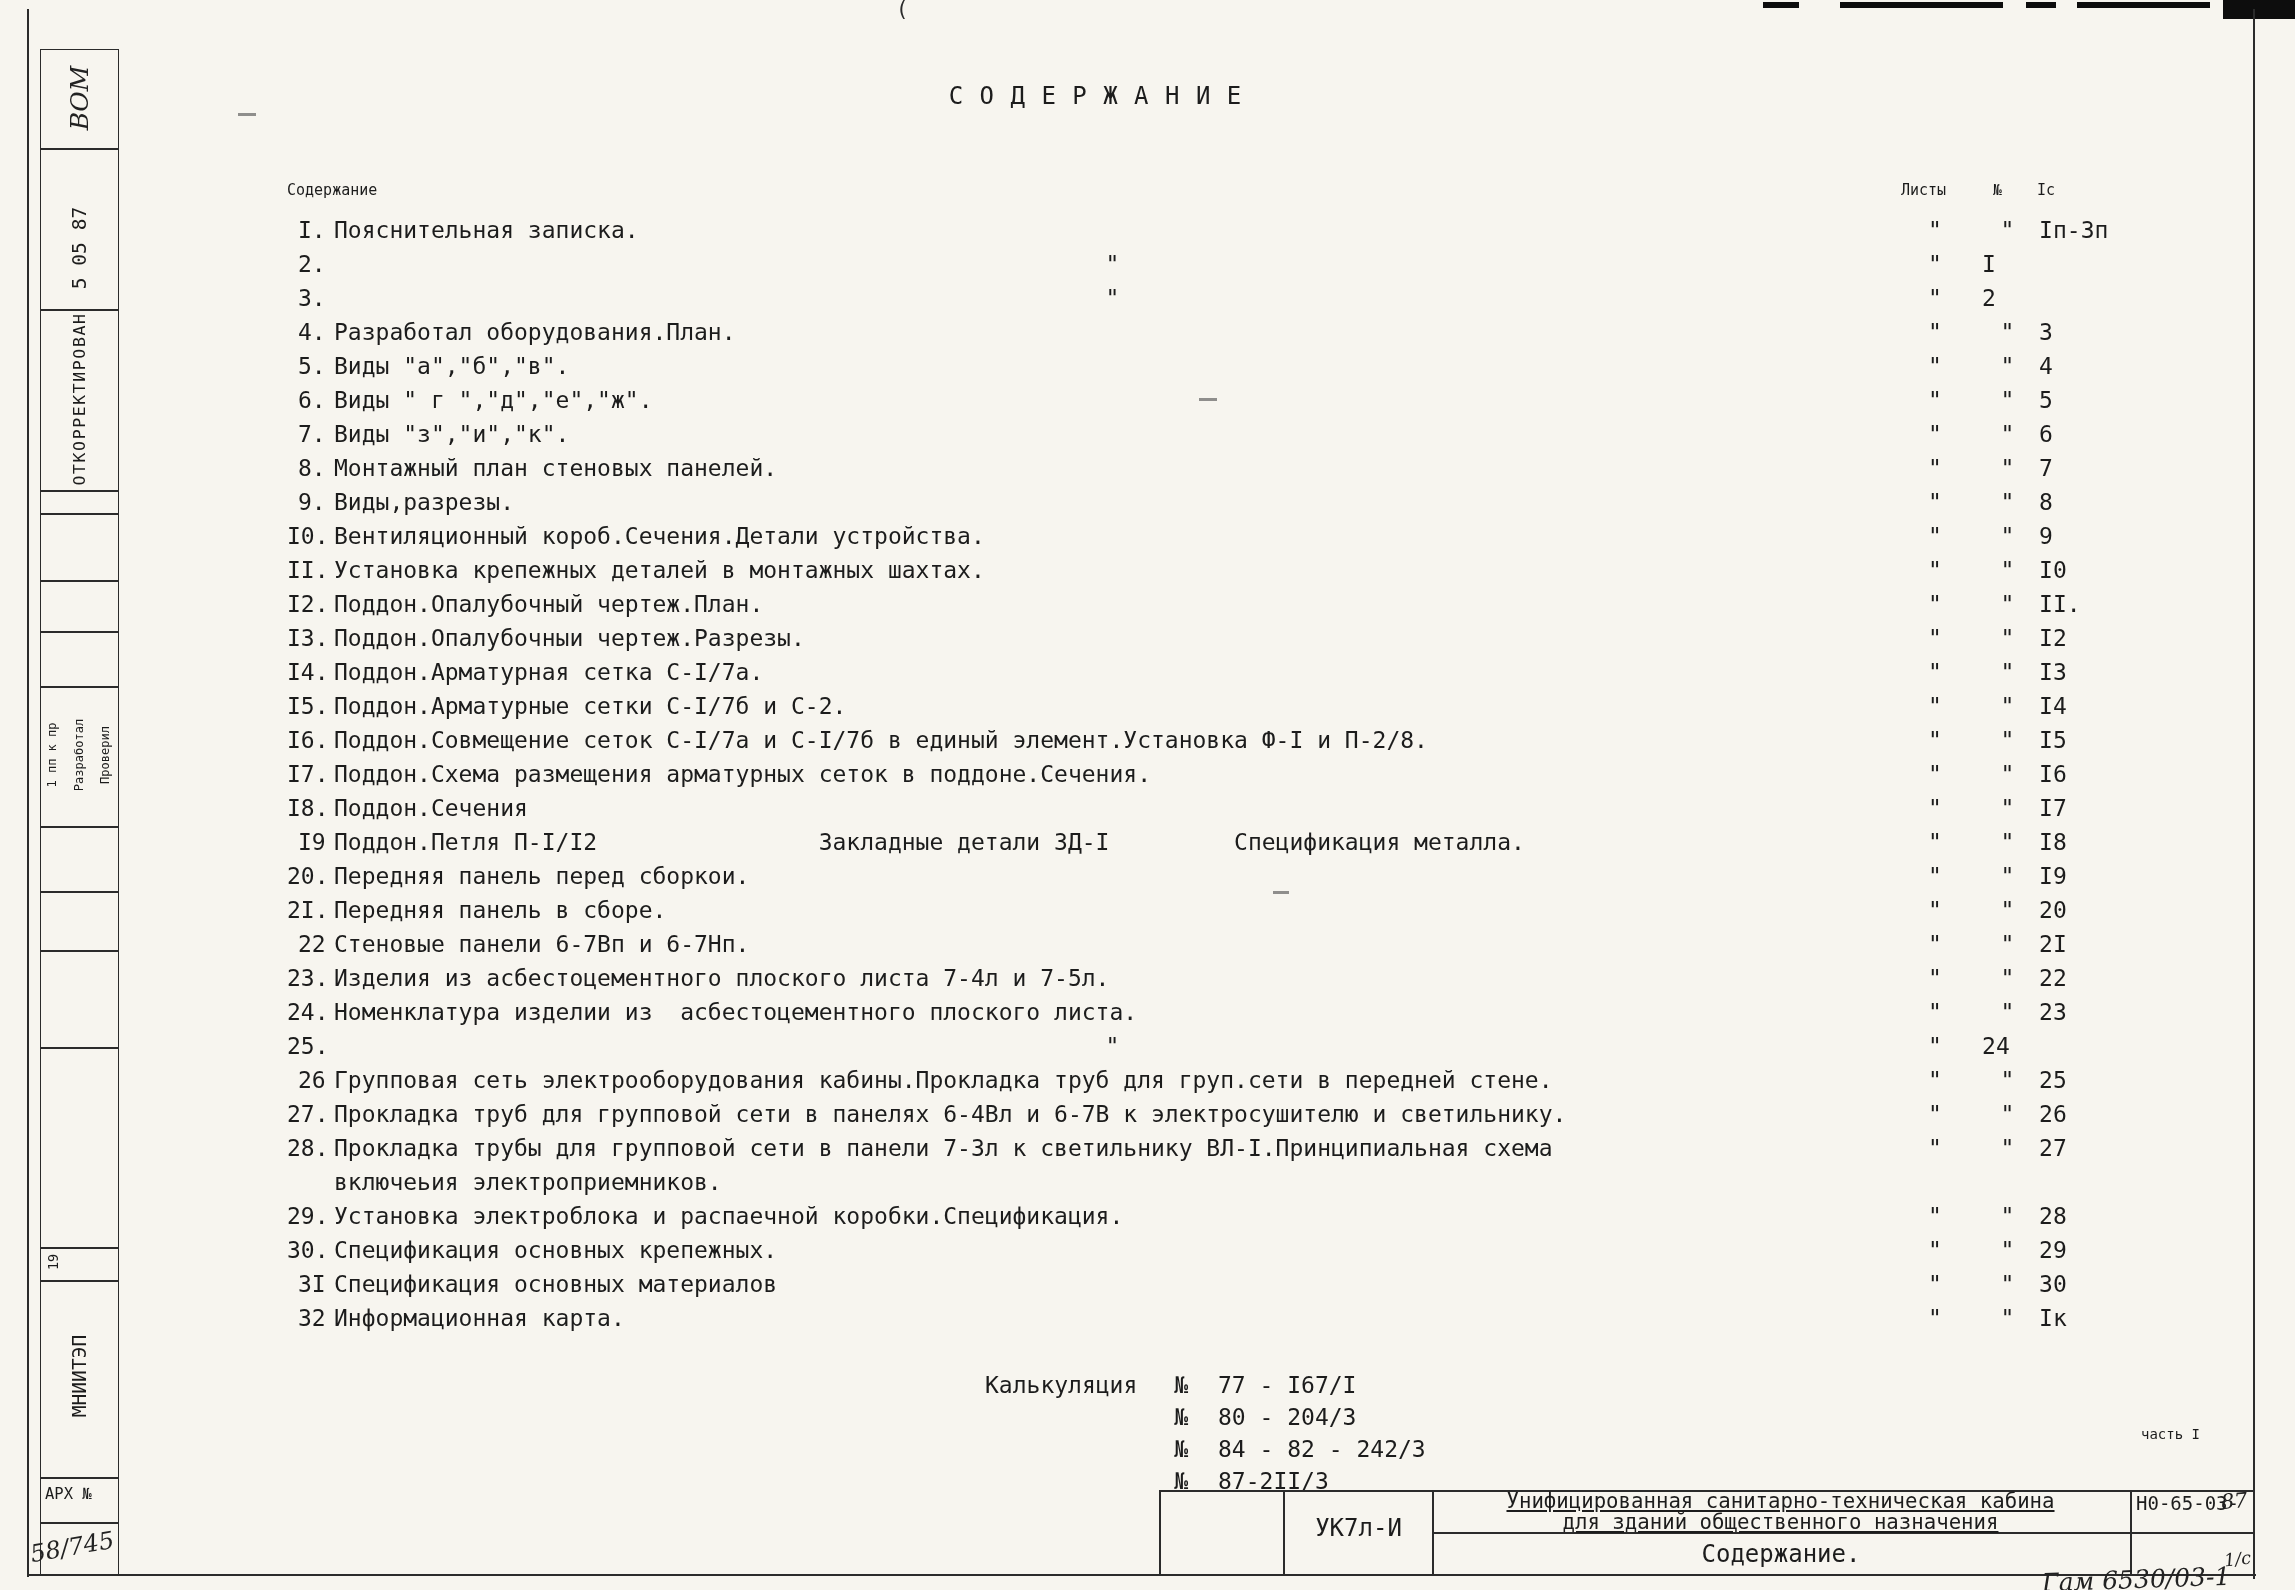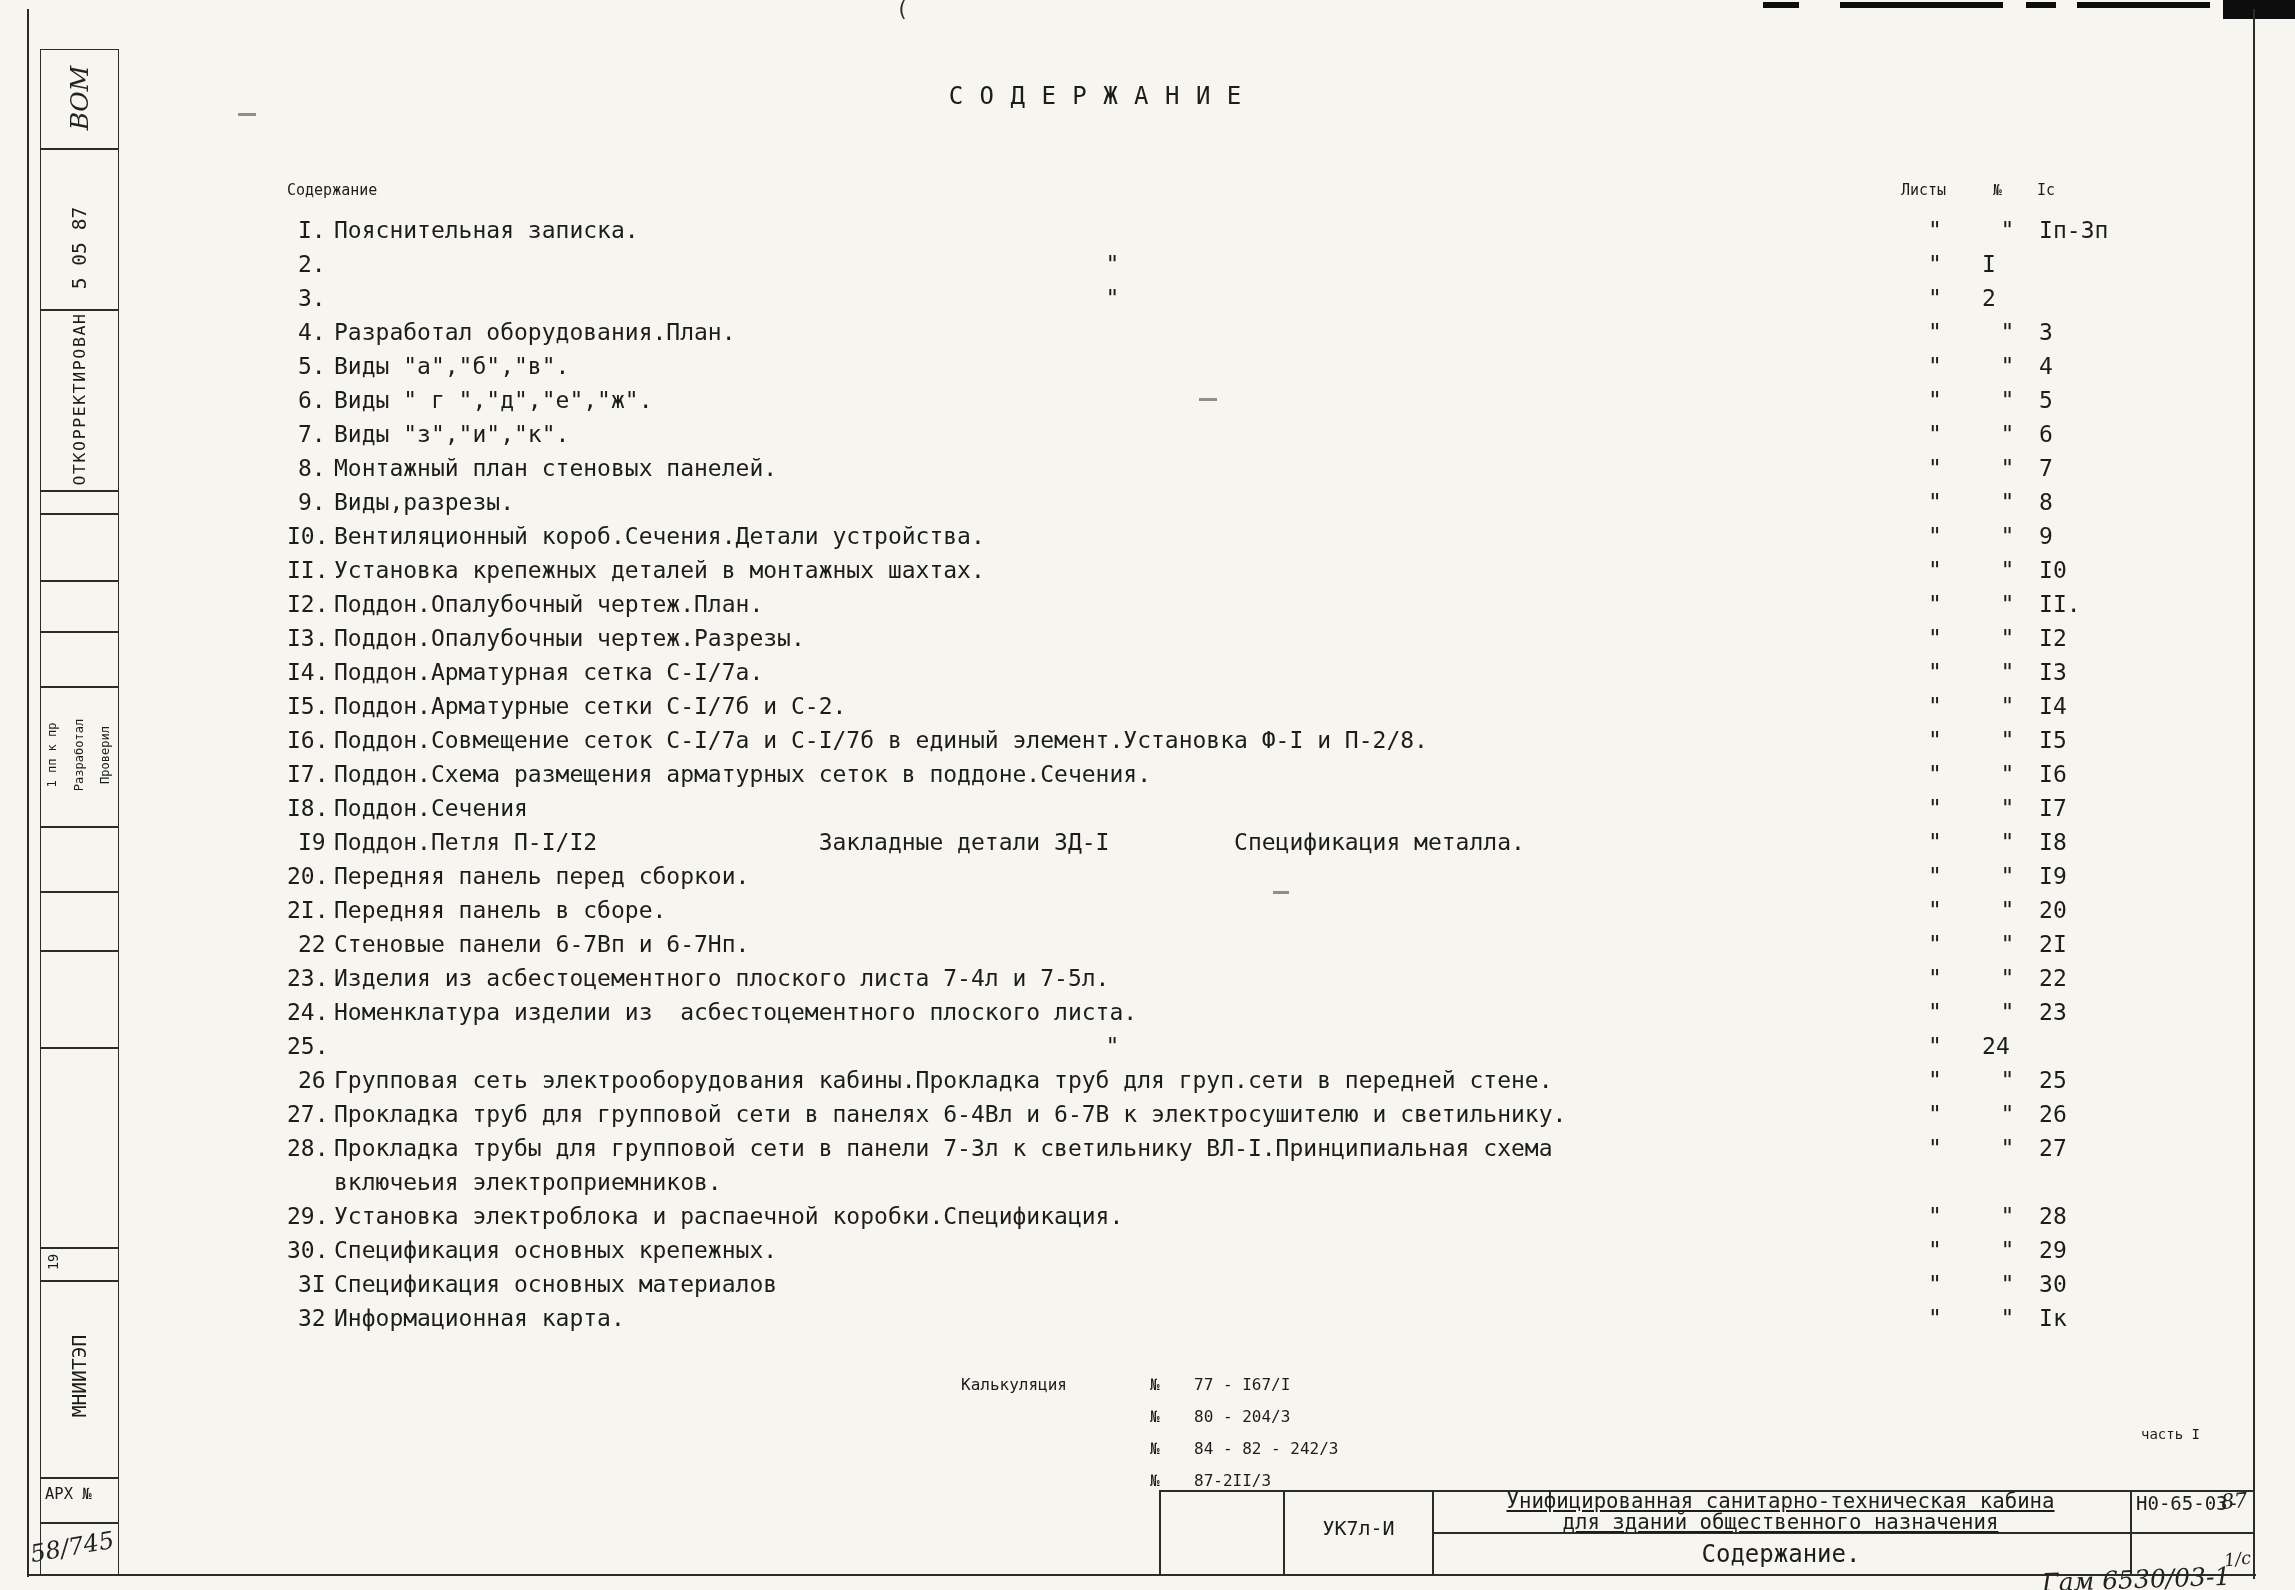--- a/index.html
+++ b/index.html
@@ -39,21 +39,21 @@
     display:grid;
     grid-template-columns:47px 1fr 88px 57px 96px;
     line-height:34px;align-items:start;
   }
   .c-num{text-align:right;padding-right:8.3px;white-space:pre}
   .c-text{white-space:pre-wrap}
   .c-sheets,.c-no{text-align:center;white-space:pre}
   .c-page{padding-left:3.1px;white-space:pre}
 
   
-  .calc{position:absolute;left:961px;top:1369px;font-size:16px;line-height:32px}
+  .calc{position:absolute;left:985px;top:1369px;font-size:23px;line-height:32px}
   .calc-row{display:grid;grid-template-columns:189px 44px auto;white-space:pre}
 
   
   .tb-cell{position:absolute;display:flex;align-items:center;justify-content:center;text-align:center}
   .u{text-decoration:underline}
 </style>
 </head>
 <body>
 
 <div class="page">
@@ -358,21 +358,21 @@
     </div>
   </div>
 
   <div class="hline" style="left:1159px;top:1490px;width:1095px"></div>
   <div class="vline" style="left:1159px;top:1490px;height:85px"></div>
   <div class="vline" style="left:1283px;top:1490px;height:85px"></div>
   <div class="vline" style="left:1432px;top:1490px;height:85px"></div>
   <div class="vline" style="left:2130px;top:1490px;height:85px"></div>
   <div class="hline" style="left:1432px;top:1532px;width:822px"></div>
 
-  <div class="tb-cell" style="left:1285px;top:1492px;width:147px;height:72px;font-size:20px">УК7л-И</div>
+  <div class="tb-cell" style="left:1285px;top:1492px;width:147px;height:72px;font-size:24px">УК7л-И</div>
 
   <div class="tb-cell" style="left:1442px;top:1492px;width:677px;height:39px;flex-direction:column;font-size:20.7px;line-height:20.7px">
     <span class="u">Унифицированная санитарно-техническая кабина</span>
     <span class="u">для зданий общественного назначения</span>
   </div>
 
   <div class="tb-cell" style="left:1432px;top:1534px;width:698px;height:40px;font-size:24px">Содержание.</div>
 
   <span class="abs" style="left:2136px;top:1492px;font-size:19px">Н0-65-03-</span>
   <span class="abs hw" style="left:2221px;top:1489px;font-size:20.7px;transform:rotate(-5deg)">87</span>

